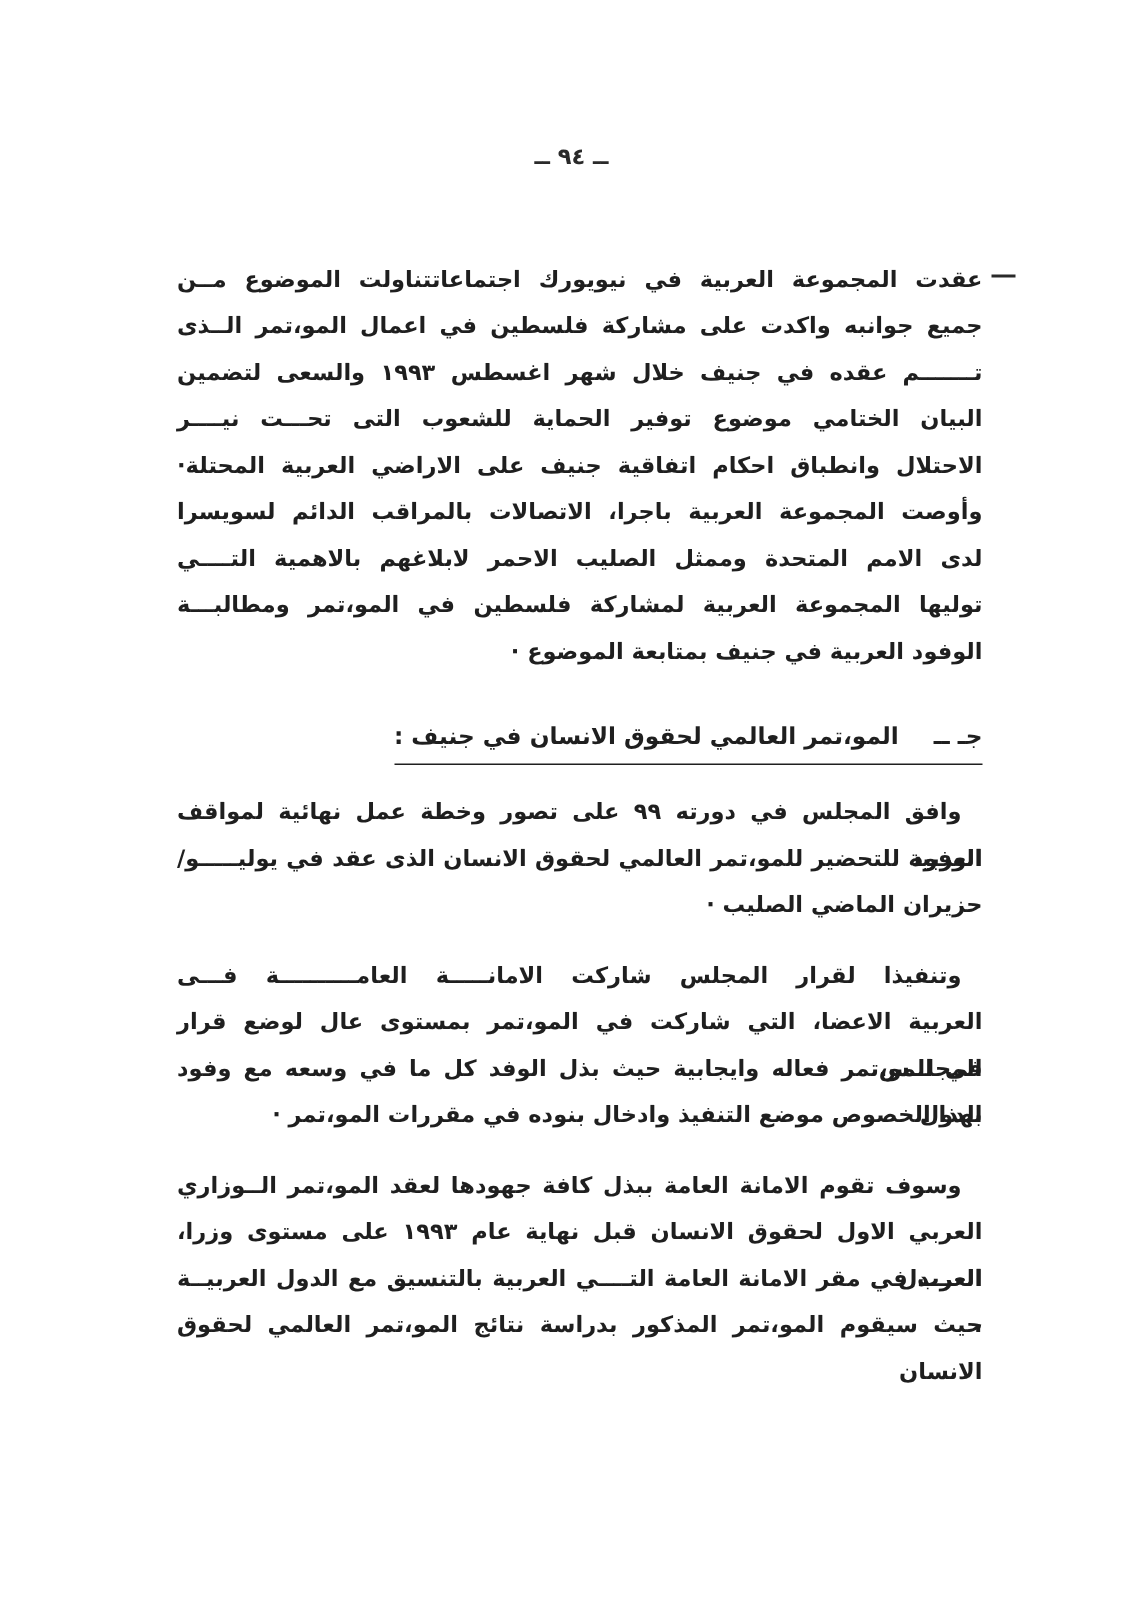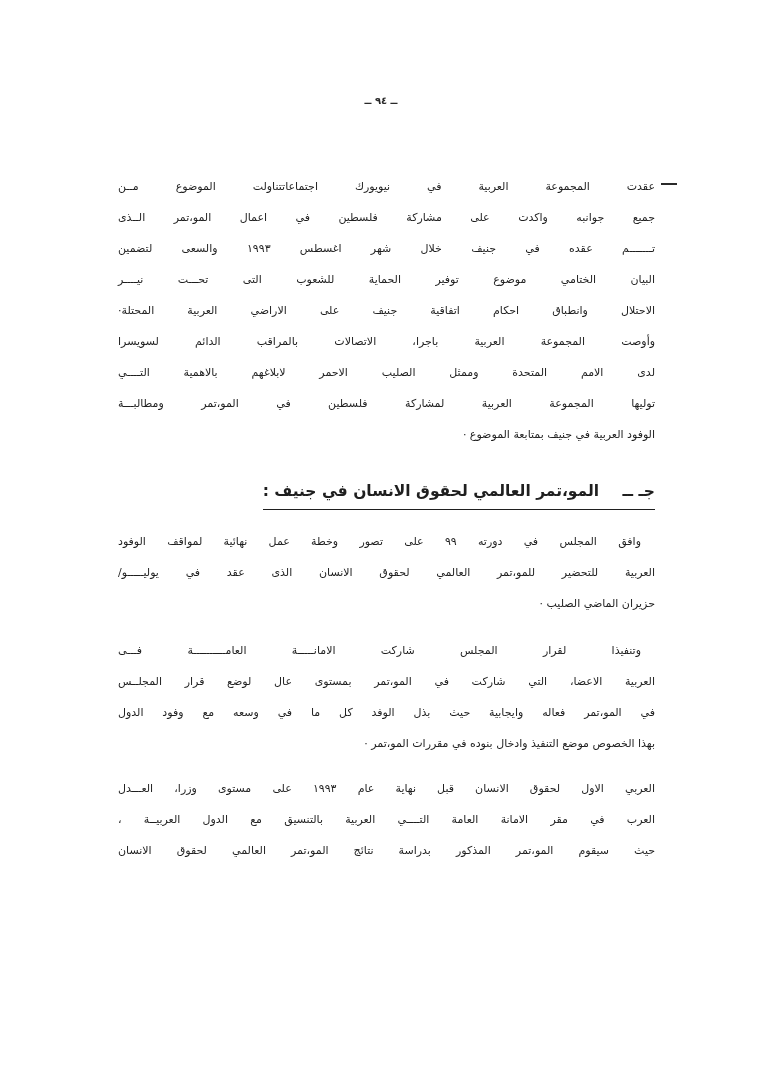--- a/index.html
+++ b/index.html
@@ -9,35 +9,35 @@
     background:#ffffff;
     overflow:hidden;
     direction:rtl;
     font-family:"DejaVu Sans",sans-serif;
     color:#1f1f1f;
   }
   .page-number{
     position:absolute;
     top:95px;left:0;right:0;
     text-align:center;
-    font-size:10px;
+    font-size:15px;
     font-weight:bold;
     letter-spacing:3px;
     color:#2a2a2a;
   }
   .content{
     position:absolute;
     top:171px;
     right:107px;
     left:118px;
   }
   .para{position:relative;}
   .ln{
-    font-size:11px;
-    font-weight:normal;
+    font-size:15px;
+    font-weight:bold;
     line-height:31px;
     height:31px;
     text-align:right;
     white-space:normal;
   }
   .just{
     text-align:justify;
     text-align-last:justify;
     text-justify:inter-word;
   }
@@ -101,19 +101,20 @@
     </div>
 
     <div class="para p-gap">
       <div class="ln just indent">وتنفيذا لقرار المجلس شاركت الامانـــــة العامــــــــــة فـــى</div>
       <div class="ln just">العربية الاعضا،  التي شاركت في المو،تمر بمستوى عال  لوضع قرار المجلــس</div>
       <div class="ln just">في المو،تمر فعاله وايجابية حيث بذل الوفد كل ما  في وسعه مع وفود الدول</div>
       <div class="ln last">بهذا الخصوص موضع التنفيذ وادخال بنوده في مقررات المو،تمر ·</div>
     </div>
 
     <div class="para p-gap">
+      <div class="ln just indent">وسوف تقوم الامانة العامة ببذل كافة جهودها لعقد المو،تمر الــوزاري</div>
       <div class="ln just">العربي الاول لحقوق الانسان قبل نهاية عام ١٩٩٣  على مستوى وزرا،  العـــدل</div>
       <div class="ln just">العرب في مقر الامانة العامة التــــي العربية بالتنسيق  مع الدول العربيــة ،</div>
       <div class="ln just">حيث سيقوم المو،تمر المذكور بدراسة نتائج المو،تمر العالمي لحقوق الانسان</div>
     </div>
 
   </div>
 </div>
 
 </body></html>

